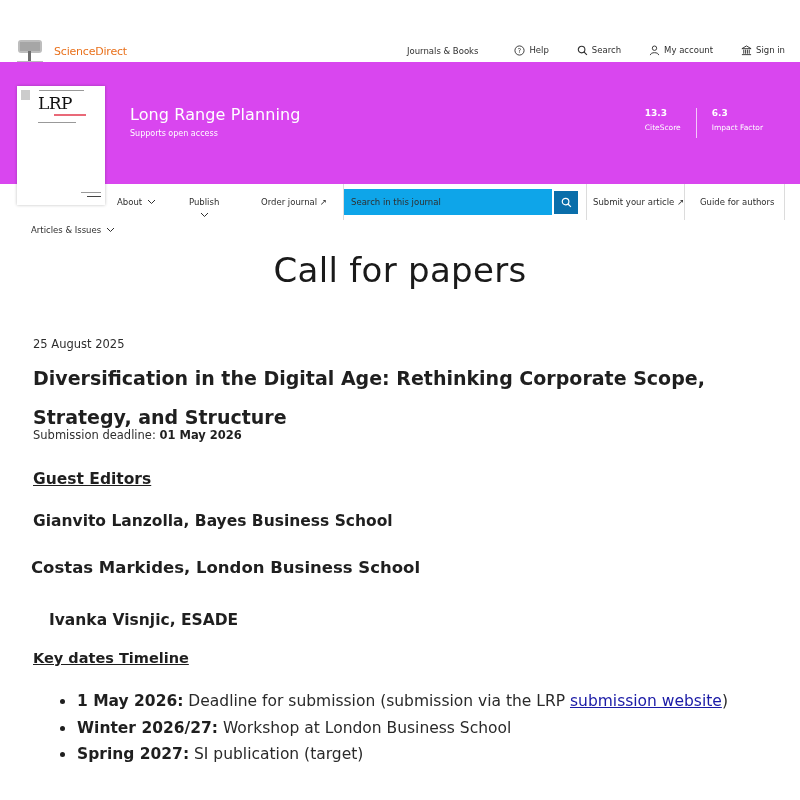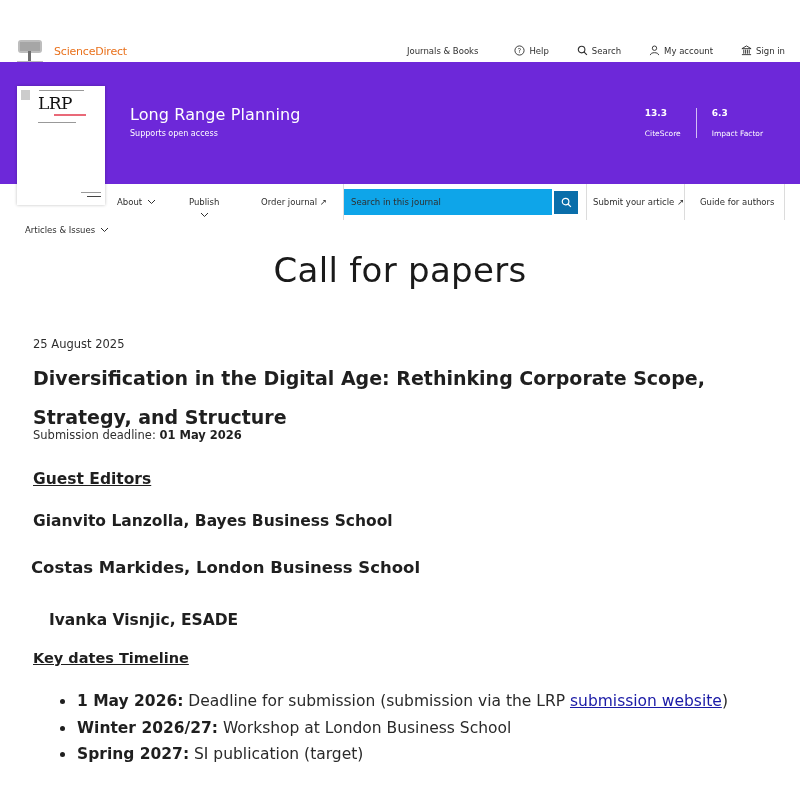--- a/index.html
+++ b/index.html
@@ -5,37 +5,37 @@
     * { box-sizing: border-box; margin: 0; padding: 0; }
     html, body { width: 800px; height: 800px; overflow: hidden; background: #ffffff; }
     body { font-family: "DejaVu Sans", "Liberation Sans", sans-serif; color: #1f1f1f; position: relative; }
 
     
     .topbar { position: absolute; top: 0; left: 0; width: 800px; height: 62px; background: #fff; margin-top: 36px; }
     .logo { position: absolute; left: 16px; top: 3px; display: flex; align-items: center; gap: 10px; }
     .logo-tree { width: 28px; height: 25px; }
     .logo-text { font-size: 11px; color: #e9711c; letter-spacing: -0.2px; }
     .topnav { position: absolute; top: 9px; right: 15px; display: flex; align-items: center; font-size: 8.5px; color: #2e2e2e; }
-    .topnav .item { display: flex; align-items: center; gap: 4px; margin-left: 20px; cursor: pointer; padding-left: 8px; }
+    .topnav .item { display: flex; gap: 4px; margin-left: 20px; cursor: pointer; padding-left: 8px; }
     .topnav .item svg { width: 11px; height: 11px; }
     .topnav .journals { margin-right: 8px; margin-left: 0; }
 
     
-    .banner { position: absolute; top: 62px; left: 0; width: 800px; height: 122px; background: #6d28d9; }
+    .banner { position: absolute; top: 62px; left: 0; width: 800px; height: 122px; background: #d946ef; }
     .cover { position: absolute; left: 17px; top: 47px; width: 88px; height: 119px; background: #fff; box-shadow: 0 0 3px rgba(0,0,0,0.25); z-index: 2; margin-top: 39px; }
     .cover .elsevier { position: absolute; left: 4px; top: 4px; width: 9px; height: 10px; background: #ccc; }
     .cover .tiny-line { position: absolute; height: 1px; background: #999; }
     .cover .lrp { position: absolute; left: 21px; top: 7px; font-family: "DejaVu Serif", "Liberation Serif", serif; font-size: 17px; color: #111; letter-spacing: -0.5px; }
     .cover .lrp-sub { position: absolute; left: 37px; top: 28px; width: 32px; height: 2px; background: #e0293f; opacity: 0.7; }
     .journal-title { position: absolute; left: 130px; top: 43px; color: #fff; font-size: 16px; letter-spacing: 0.1px; }
     .journal-sub { position: absolute; left: 130px; top: 67px; color: #fff; font-size: 8px; }
     .metrics { position: absolute; right: 22px; top: 46px; display: flex; color: #fff; }
     .metric { padding: 0 15px; }
     .metric .val { font-size: 9px; font-weight: bold; }
-    .metric .lbl { font-size: 7.5px; margin-top: 11px; }
+    .metric .lbl { font-size: 7.5px; margin-top: 5px; }
     .metric-divider { width: 1px; height: 30px; background: rgba(255,255,255,0.7); margin-top: 0; }
 
     
     .navbar { position: absolute; top: 184px; left: 0; width: 800px; height: 38px; background: #fff; }
     .nav-item { position: absolute; top: 13px; font-size: 8.5px; color: #2e2e2e; display: flex; align-items: center; gap: 5px; cursor: pointer; }
     .nav-item svg { width: 9px; height: 6px; }
     .nav-sep { position: absolute; top: 0; width: 1px; height: 36px; background: #dcdcdc; }
     .search-input { position: absolute; left: 344px; top: 5px; width: 208px; height: 26px; border: none; outline: none; font-family: "DejaVu Sans", "Liberation Sans", sans-serif; font-size: 8.5px; color: #2e2e2e; padding-left: 7px; background: #0ea5e9; }
     .search-input::placeholder { color: #2e2e2e; }
     .search-btn { position: absolute; left: 554px; top: 7px; width: 24px; height: 23px; background: #0a6eaa; display: flex; align-items: center; justify-content: center; cursor: pointer; }
@@ -127,21 +127,21 @@
     </div>
     <div class="metric-divider"></div>
     <div class="metric">
       <div class="val">6.3</div>
       <div class="lbl">Impact Factor</div>
     </div>
   </div>
 </div>
 
 <div class="navbar">
-  <div class="nav-item" style="left:25px;margin-top:28px;">
+  <div class="nav-item" style="left:31px;margin-top:28px;">
     <span>Articles &amp; Issues</span>
     <svg viewBox="0 0 9 6">
         <path d="M1 1 L4.5 4.5 L8 1" fill="none" stroke="#2e2e2e" stroke-width="1"></path>
       </svg>
   </div>
   <div class="nav-item" style="left:117px;">
     <span>About</span>
     <svg viewBox="0 0 9 6">
         <path d="M1 1 L4.5 4.5 L8 1" fill="none" stroke="#2e2e2e" stroke-width="1"></path>
       </svg>

